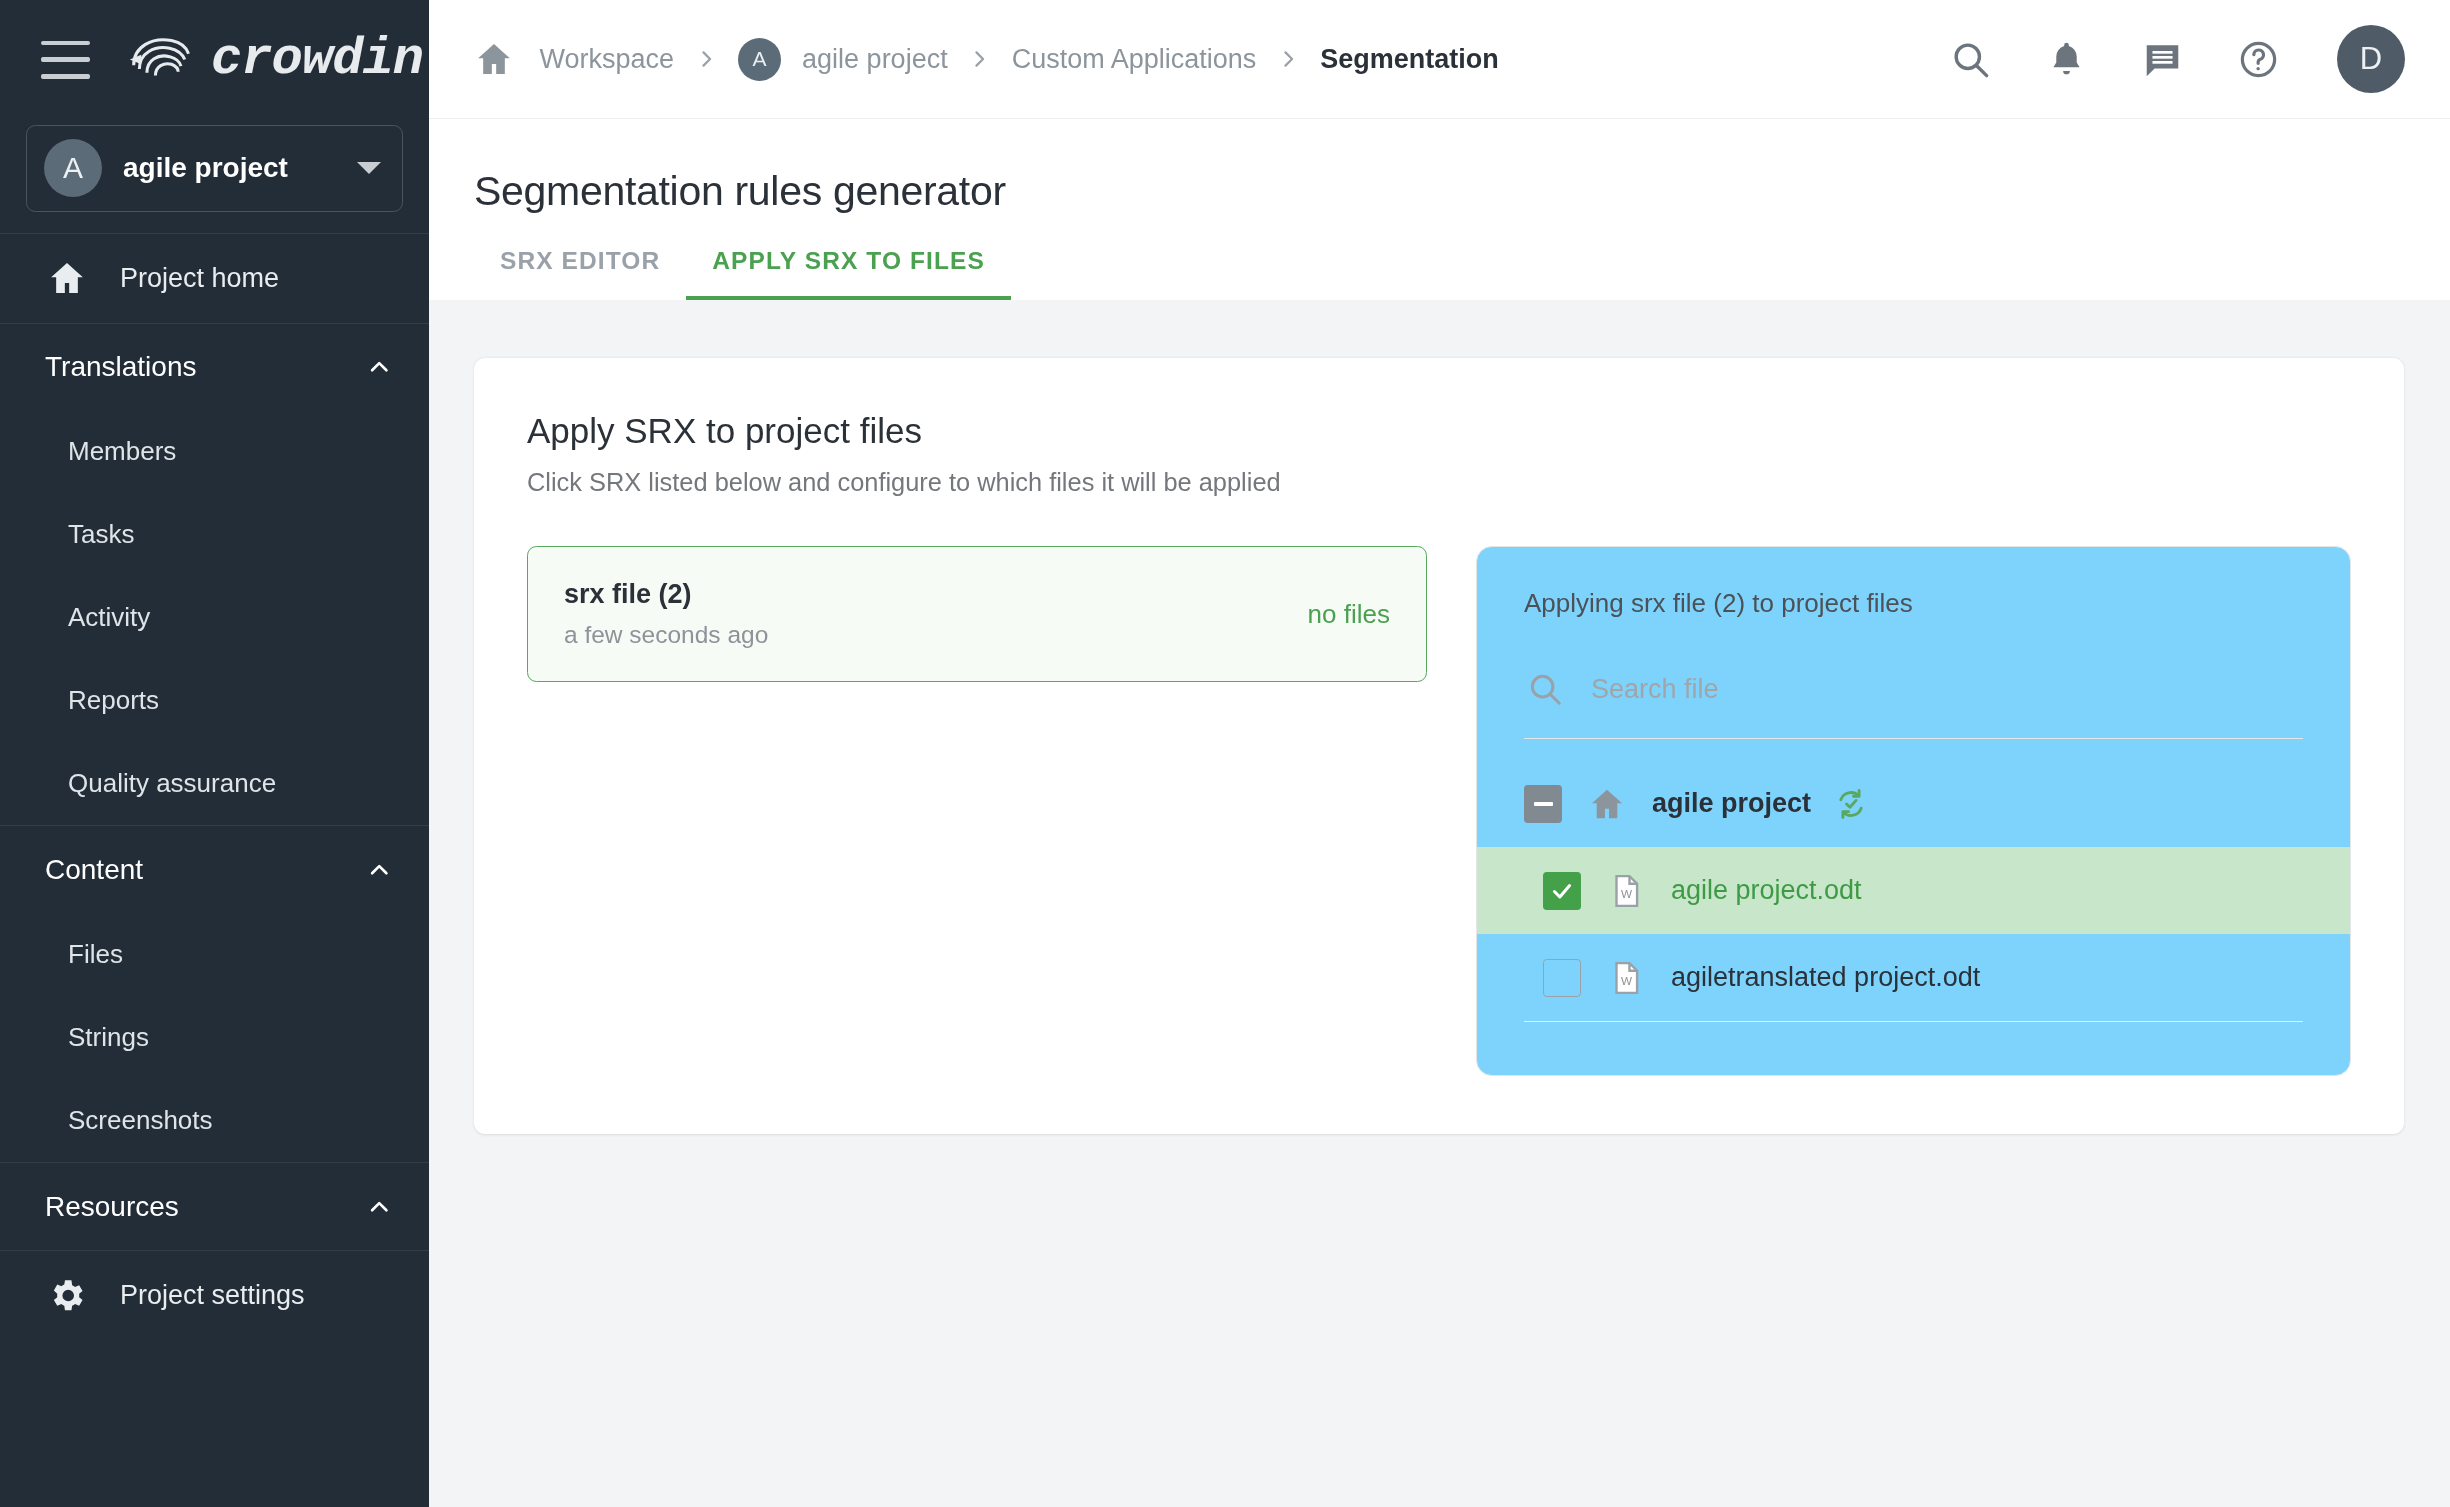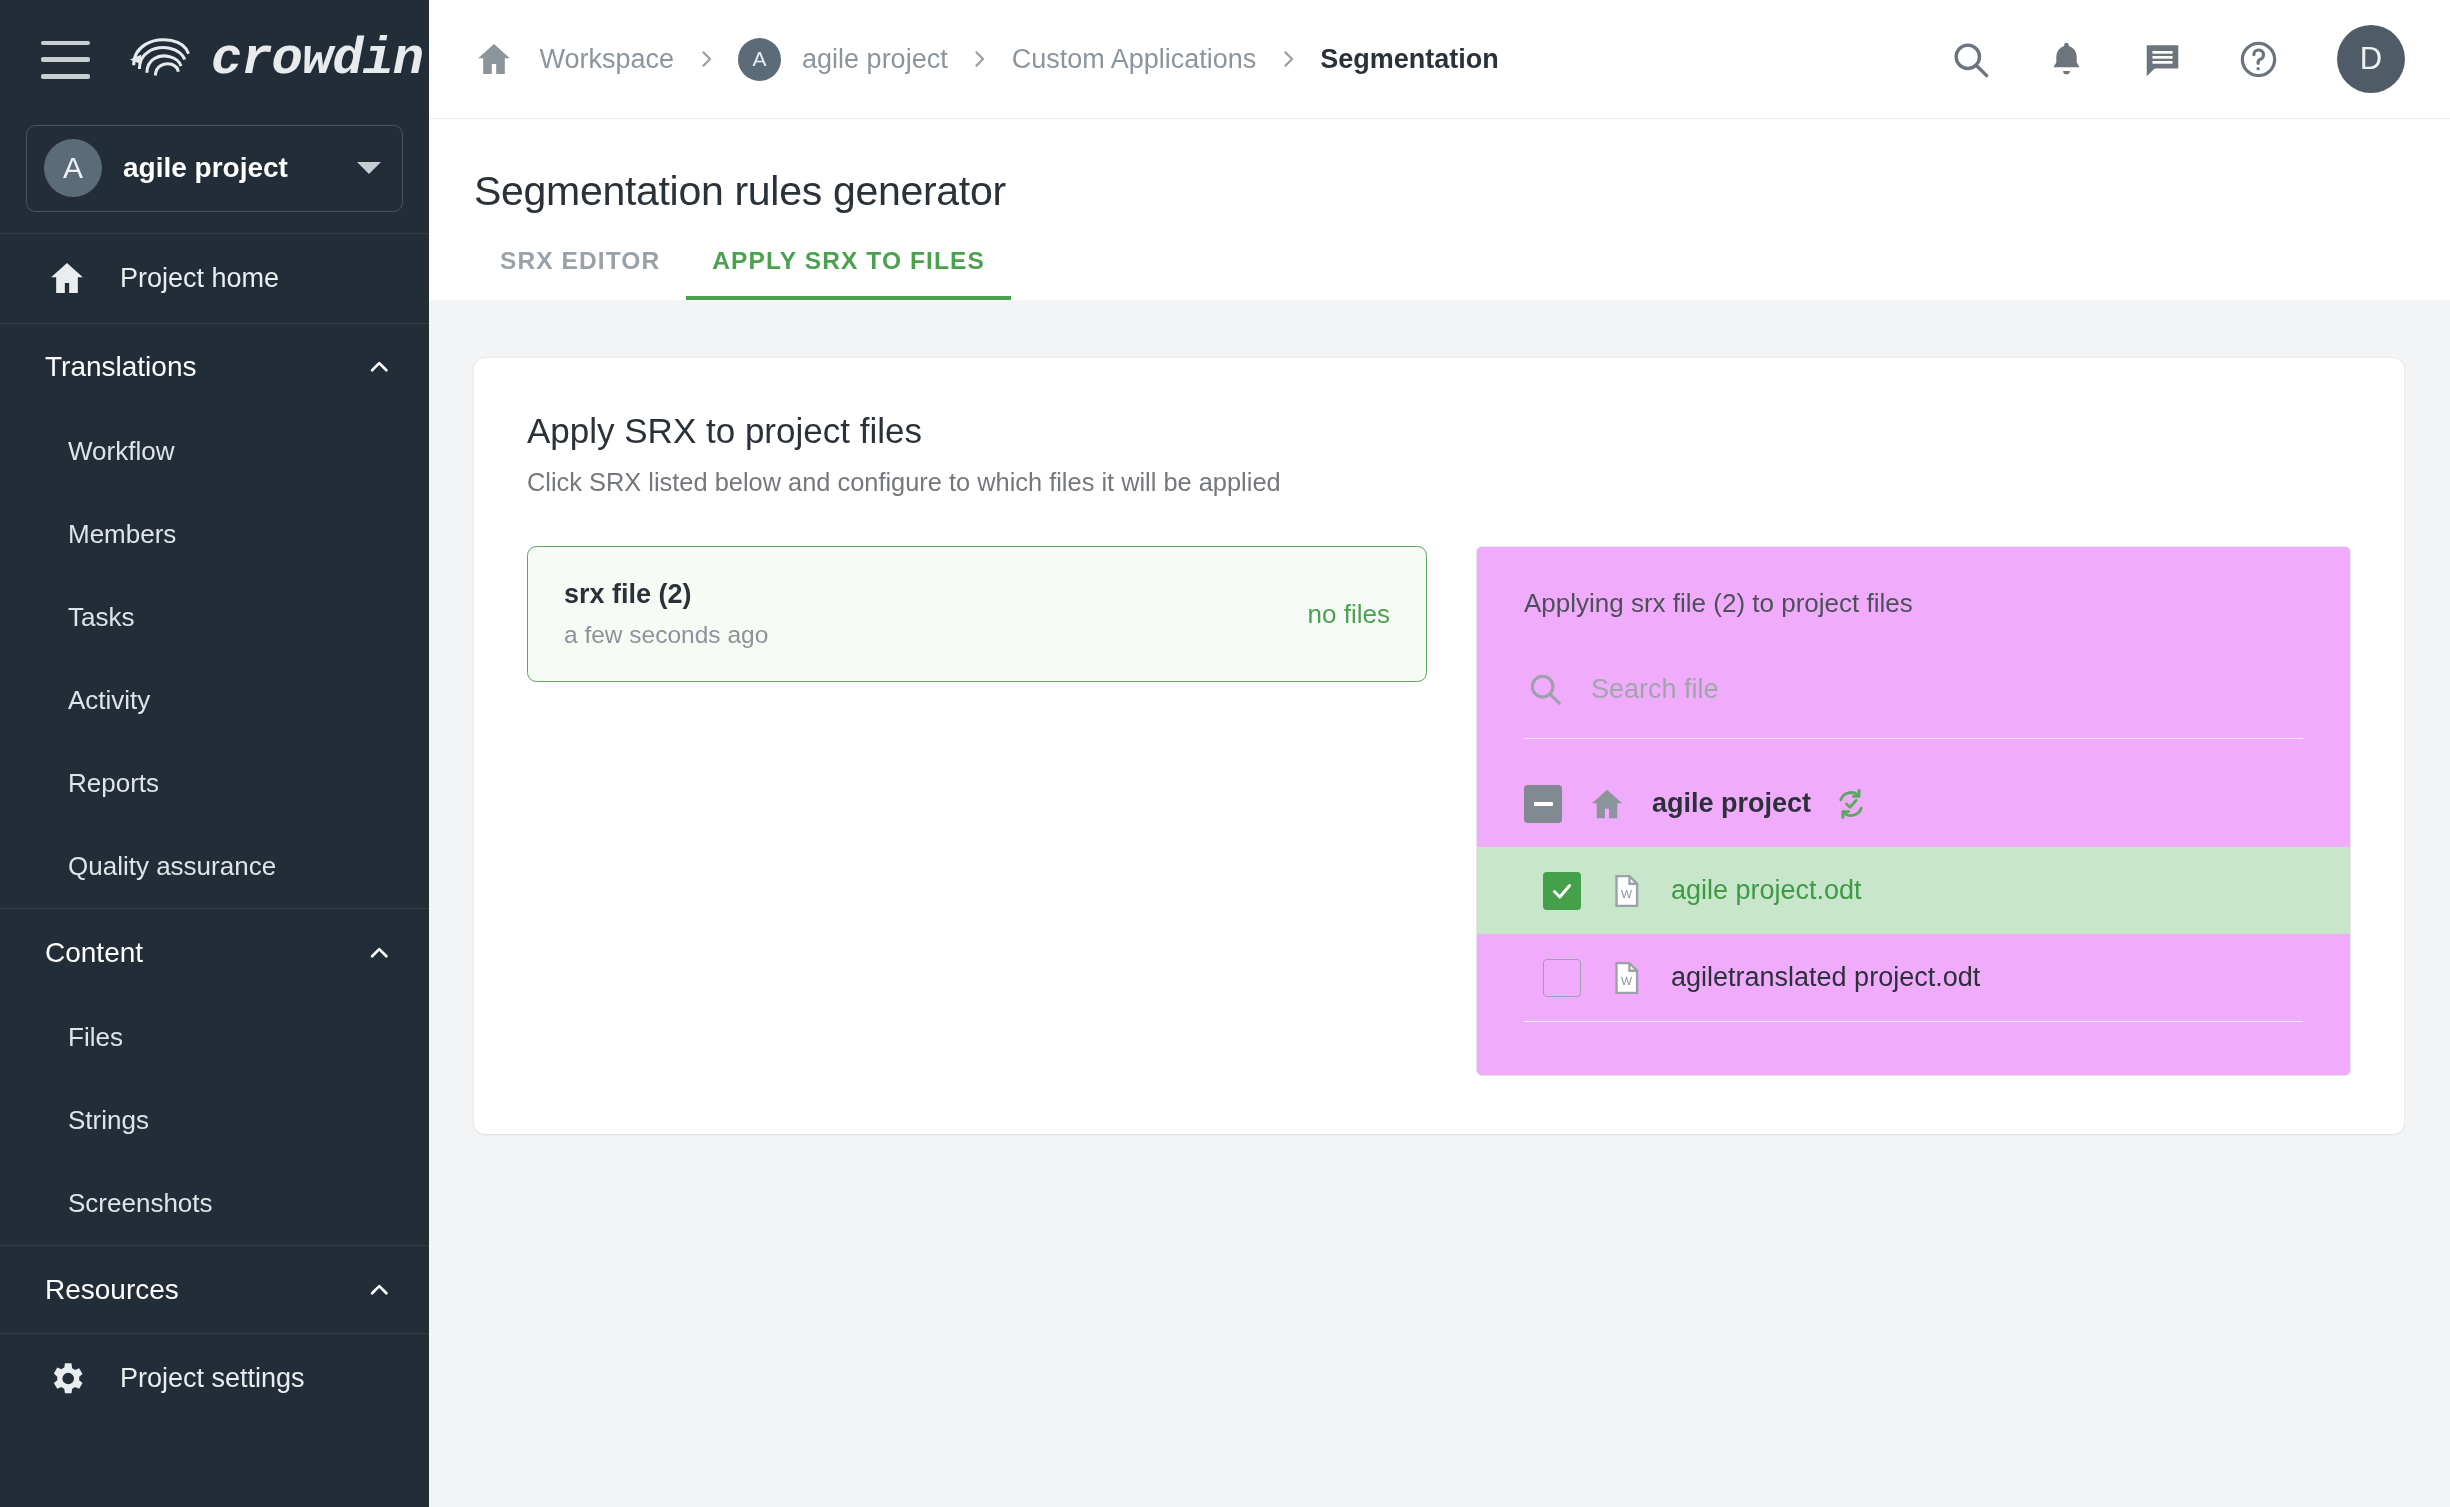--- a/index.html
+++ b/index.html
@@ -147,22 +147,22 @@
     background: #f6fbf6;
     padding: 32px 36px; display: flex; align-items: center;
     cursor: pointer; min-height: 134px;
   }
   .srx-l { flex: 1; }
   .srx-name { font-size: 27px; font-weight: 700; color: #2b3138; }
   .srx-time { font-size: 24.5px; color: #8d9399; margin-top: 11.3px; }
   .srx-badge { font-size: 26px; color: #4aa14f; }
 
   .tree-panel {
-    border: 0.9px solid #e3e5e7; border-radius: 6px;
-    background: #f0abfc; padding: 41px 0 53px 0;
+    border: 0.9px solid #e3e5e7; border-radius: 16px;
+    background: #7dd3fc; padding: 41px 0 53px 0;
   }
   .tree-title { font-size: 26px; color: #4b5157; padding: 0 47px; }
   .search-row {
     display: flex; align-items: center; gap: 26px;
     padding: 0 47px; margin-top: 49px;
   }
   .search-ico { width: 41px; height: 41px; display: flex; align-items: center; justify-content: center; flex: 0 0 41px; }
   .search-input {
     flex: 1; border: none; outline: none; background: transparent;
     font-size: 27px; color: #2b3138;
@@ -241,23 +241,20 @@
     <div class="sb-sep"></div>
 
     <div class="sb-group-head">
       <span class="gtitle">Translations</span>
       <span class="chev-up">
         <svg width="24.5" height="24.5" viewBox="0 0 24 24" fill="none" stroke="#ffffff" stroke-width="2.6" stroke-linecap="round" stroke-linejoin="round">
             <polyline points="5 15 12 8 19 15"></polyline>
           </svg>
       </span>
     </div>
-    <div class="sb-sub">
-        <span class="lbl">Workflow</span>
-      </div>
     <div class="sb-sub">
         <span class="lbl">Members</span>
       </div>
     <div class="sb-sub">
         <span class="lbl">Tasks</span>
       </div>
     <div class="sb-sub">
         <span class="lbl">Activity</span>
       </div>
     <div class="sb-sub">

